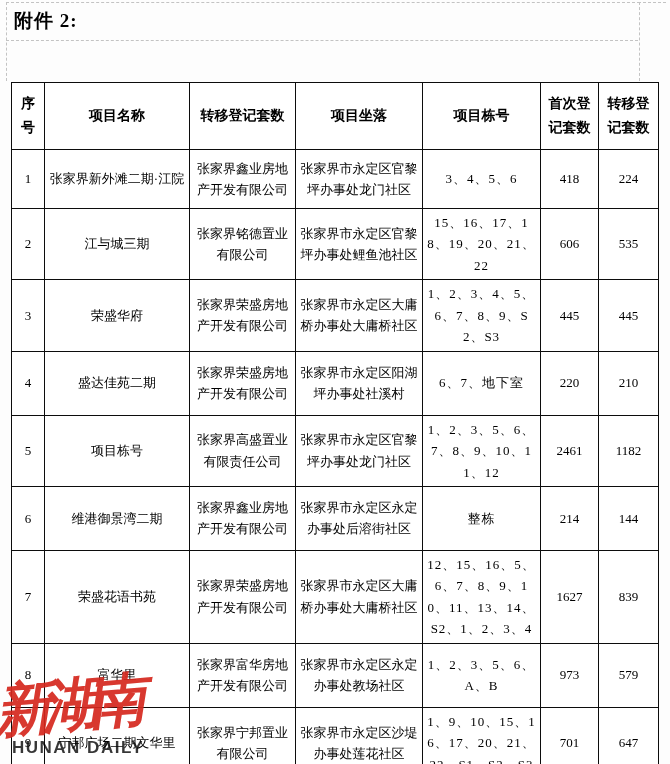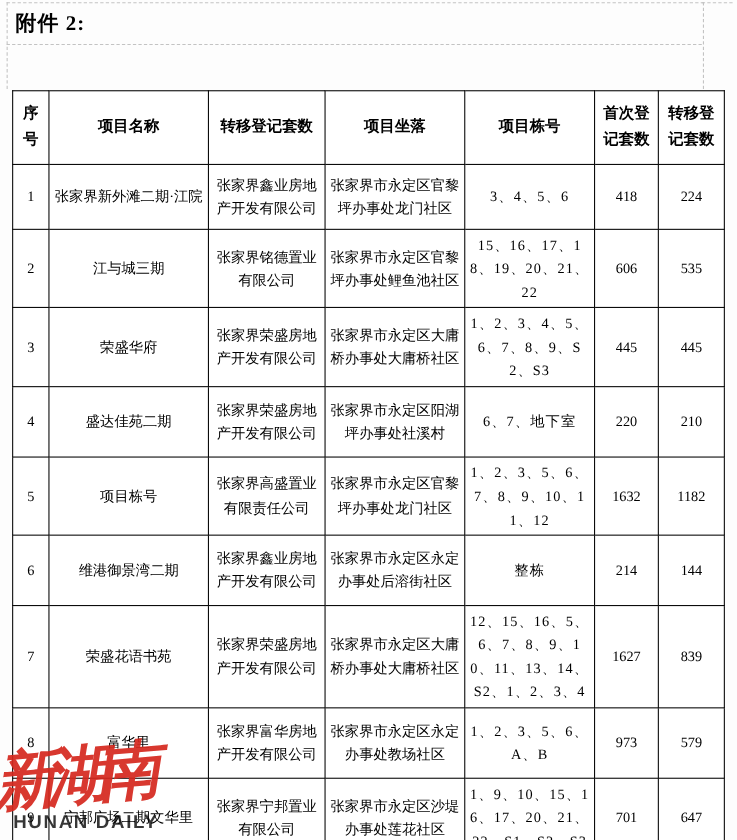--- a/index.html
+++ b/index.html
@@ -164,21 +164,21 @@
       <td class="c-buildings">6、7、地下室</td>
       <td class="c-num">220</td>
       <td class="c-num">210</td>
     </tr>
         <tr>
       <td class="c-seq">5</td>
       <td class="c-name">项目栋号</td>
       <td class="c-dev">张家界高盛置业有限责任公司</td>
       <td class="c-loc">张家界市永定区官黎坪办事处龙门社区</td>
       <td class="c-buildings">1、2、3、5、6、7、8、9、10、11、12</td>
-      <td class="c-num">1632</td>
+      <td class="c-num">2461</td>
       <td class="c-num">1182</td>
     </tr>
         <tr>
       <td class="c-seq">6</td>
       <td class="c-name">维港御景湾二期</td>
       <td class="c-dev">张家界鑫业房地产开发有限公司</td>
       <td class="c-loc">张家界市永定区永定办事处后溶街社区</td>
       <td class="c-buildings">整栋</td>
       <td class="c-num">214</td>
       <td class="c-num">144</td>

